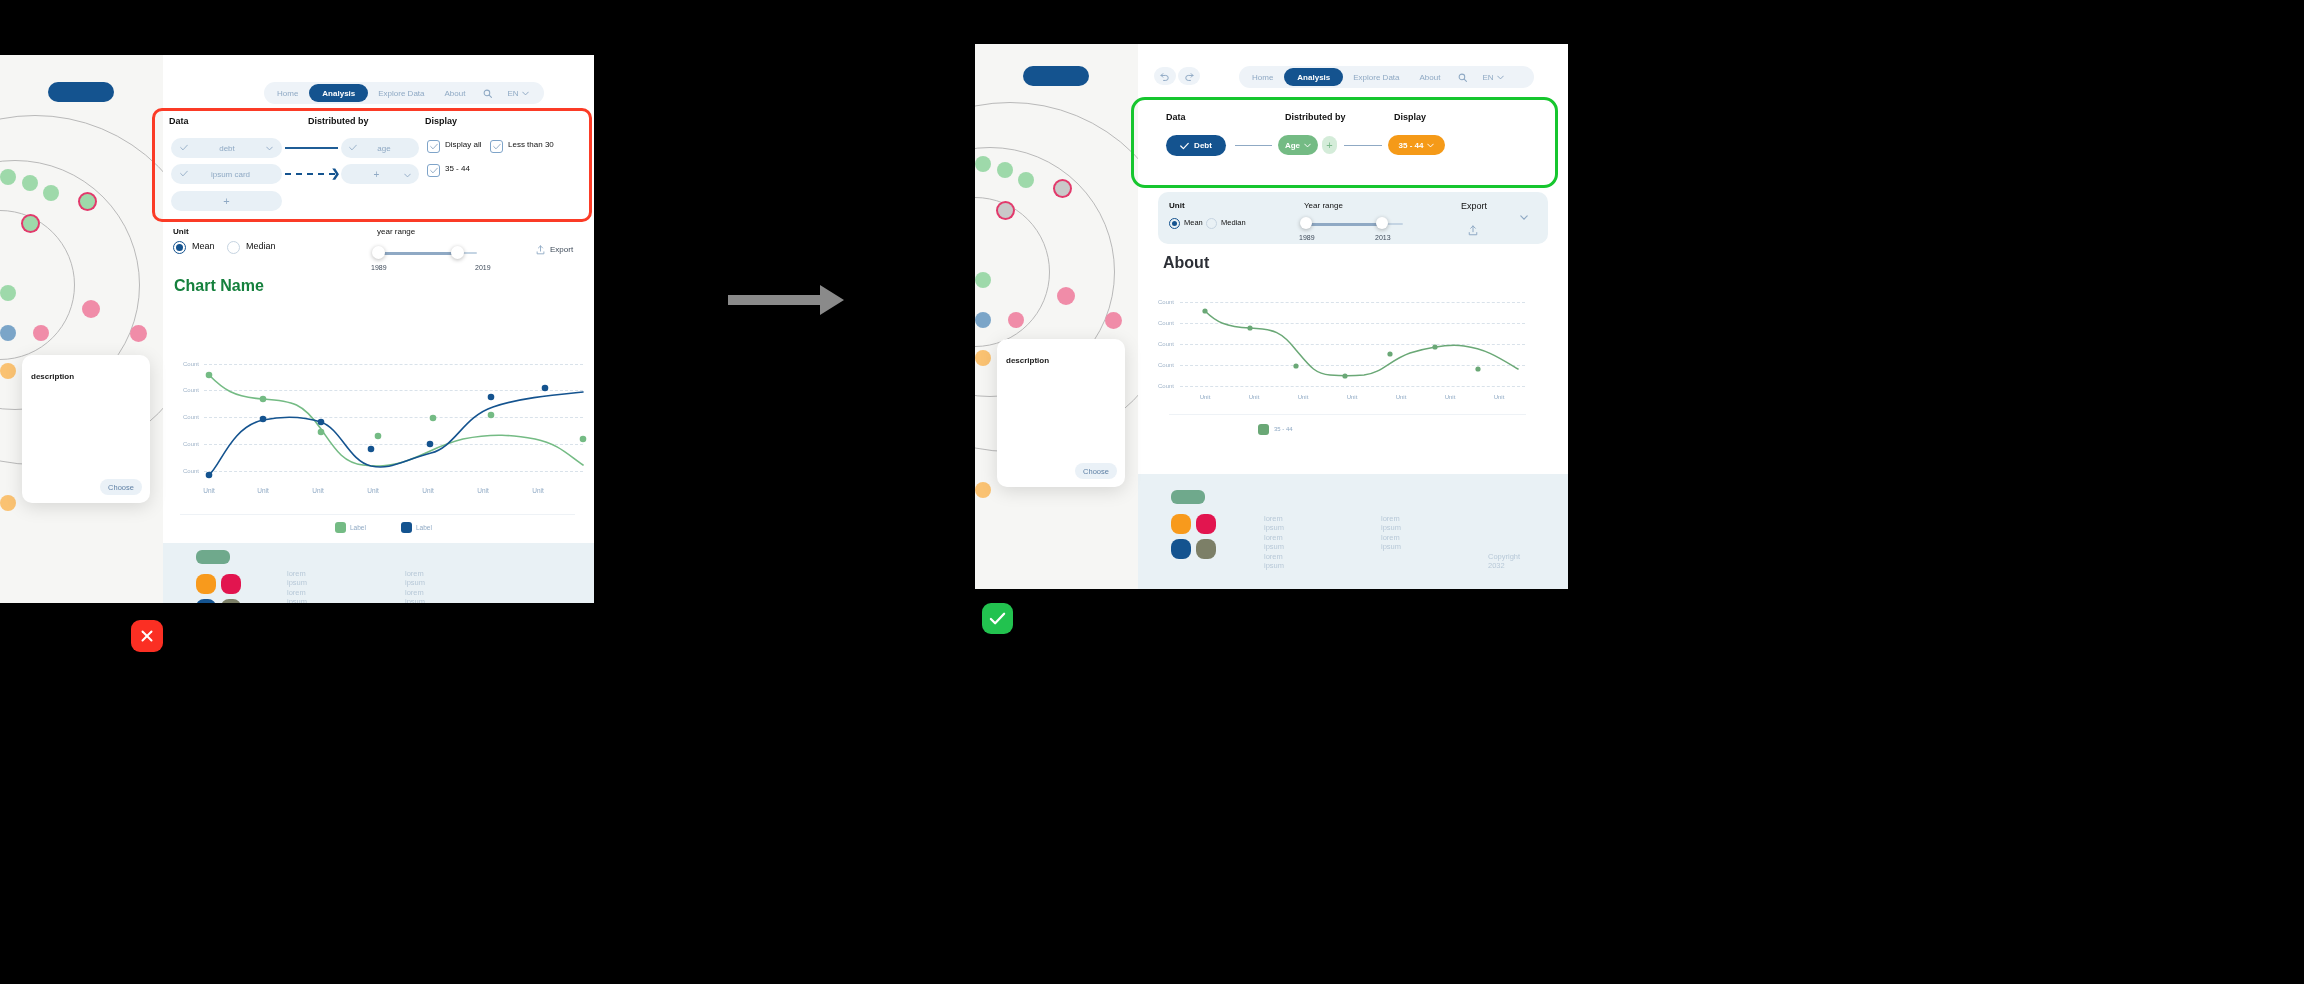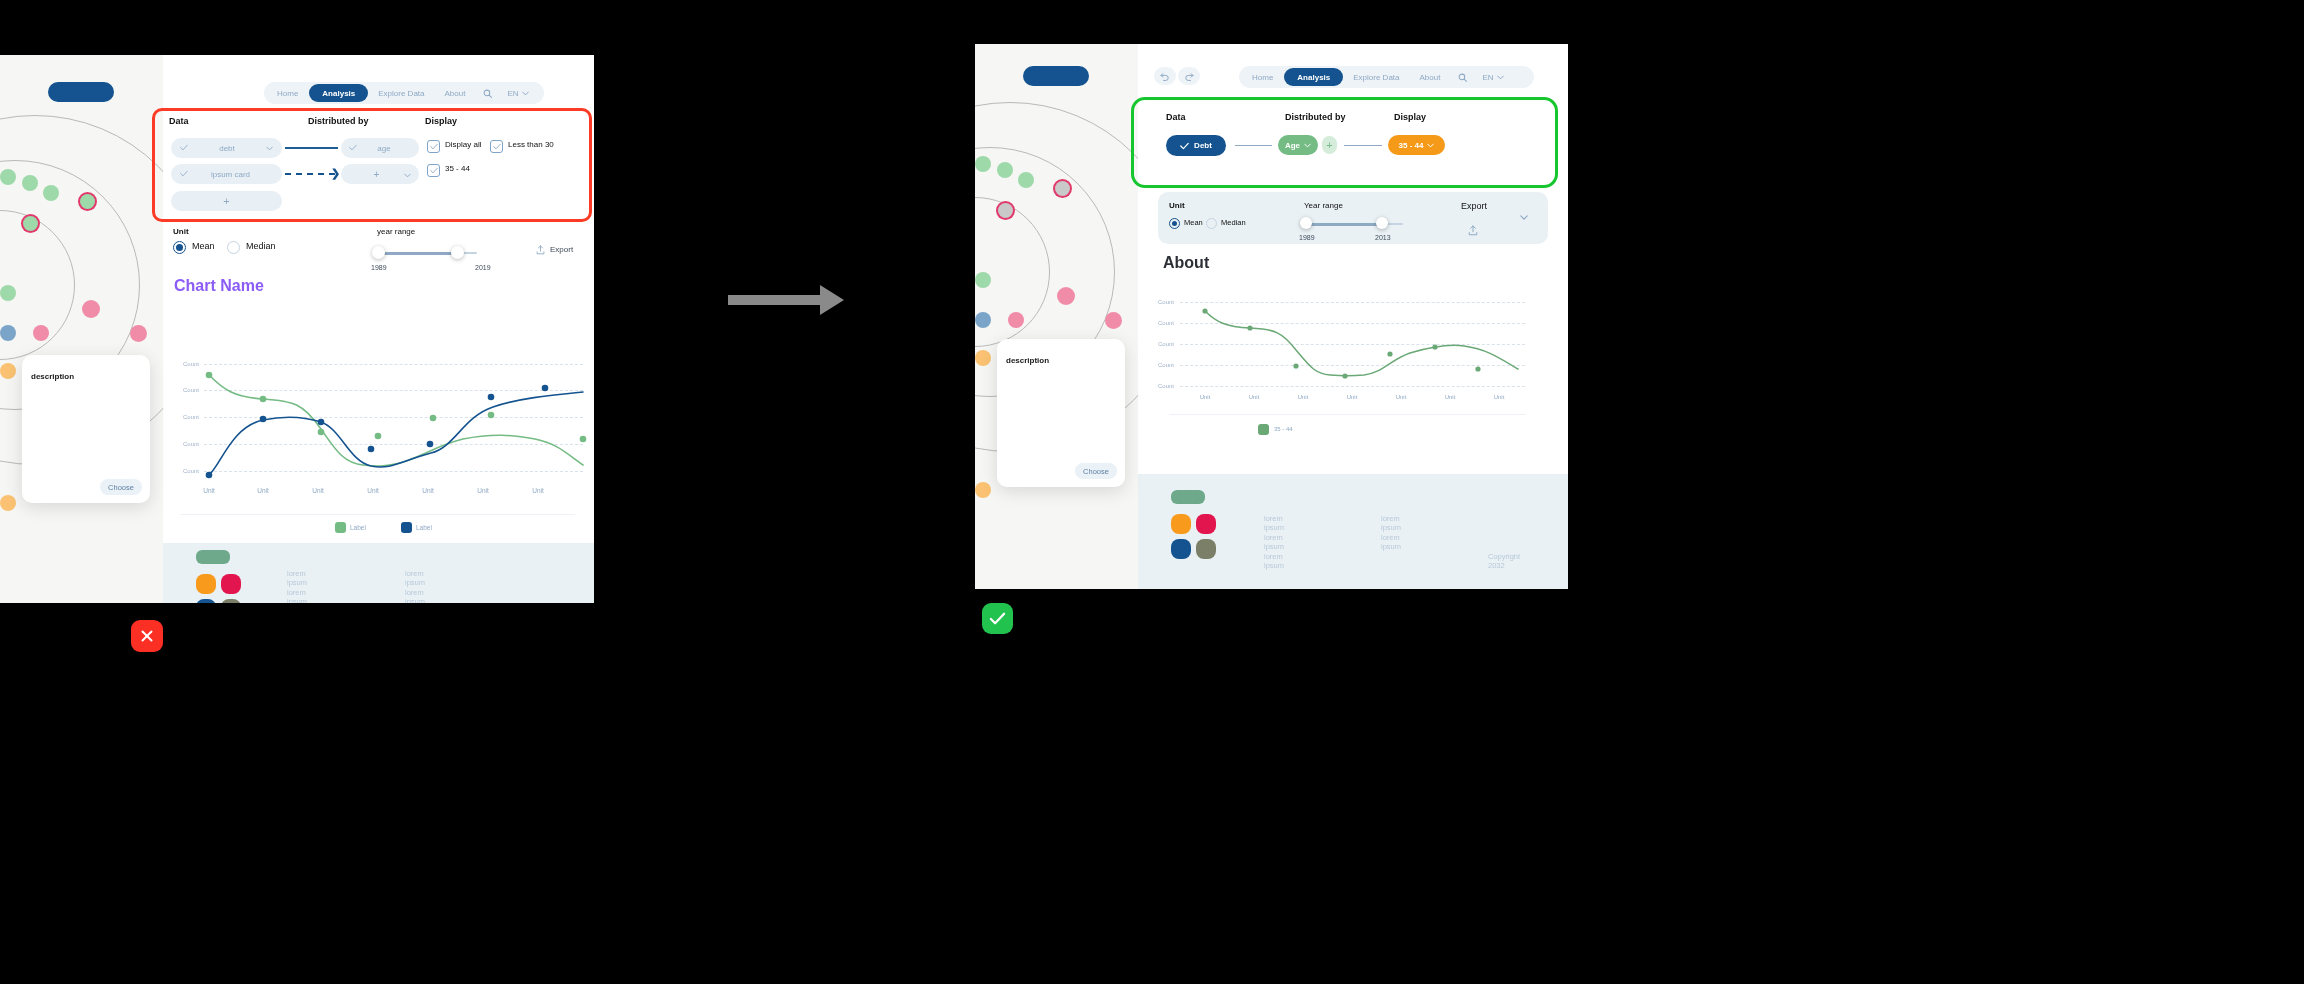--- a/index.html
+++ b/index.html
@@ -69,21 +69,21 @@
            display: flex; align-items: center; justify-content: center; }
   .radio.off { border-color: #c6d4e1; }
   .radio .dot { width: 7px; height: 7px; border-radius: 50%; background: #14538f; }
   .slider-track { position: absolute; height: 2px; background: #c4d4e3; border-radius: 2px; }
   .slider-fill { position: absolute; height: 3px; background: #8fa9c4; border-radius: 2px; }
   .slider-knob { position: absolute; background: #fff; border-radius: 50%;
                  box-shadow: 0 1px 4px rgba(0,0,0,0.28); }
   .small-label { position: absolute; color: #3e4a59; }
 
   
-  .chart-title { position: absolute; font-weight: 700; color: #8b5cf6; }
+  .chart-title { position: absolute; font-weight: 700; color: #15803d; }
   .gridline { position: absolute; border-top: 1px dashed #d9e2ea; }
   .axis-y { position: absolute; color: #9fb3c8; text-align: right; }
   .axis-x { position: absolute; color: #8fa9c4; text-align: center; }
   .legend-sw { position: absolute; border-radius: 3px; }
   .legend-tx { position: absolute; color: #8fa9c4; }
   .hr { position: absolute; background: #eef2f6; height: 1px; }
 
   
   .footer { position: absolute; background: #e9f1f5; }
   .sq { position: absolute; border-radius: 8px; }

